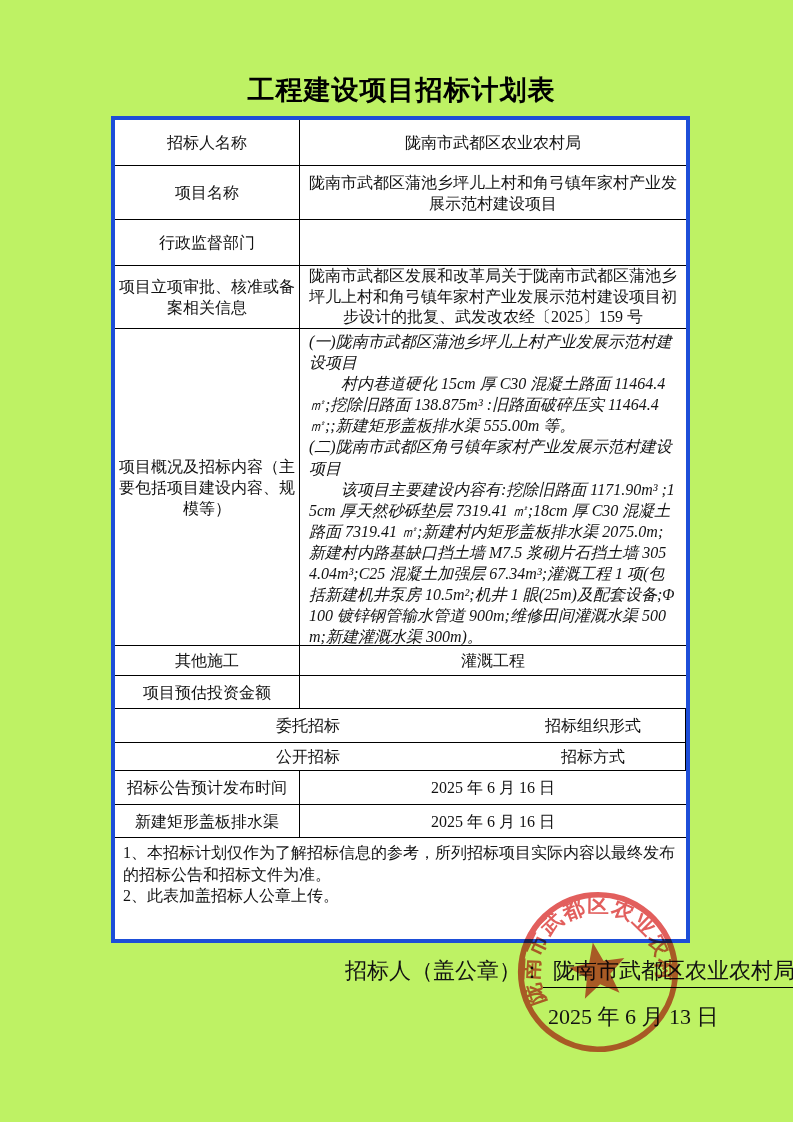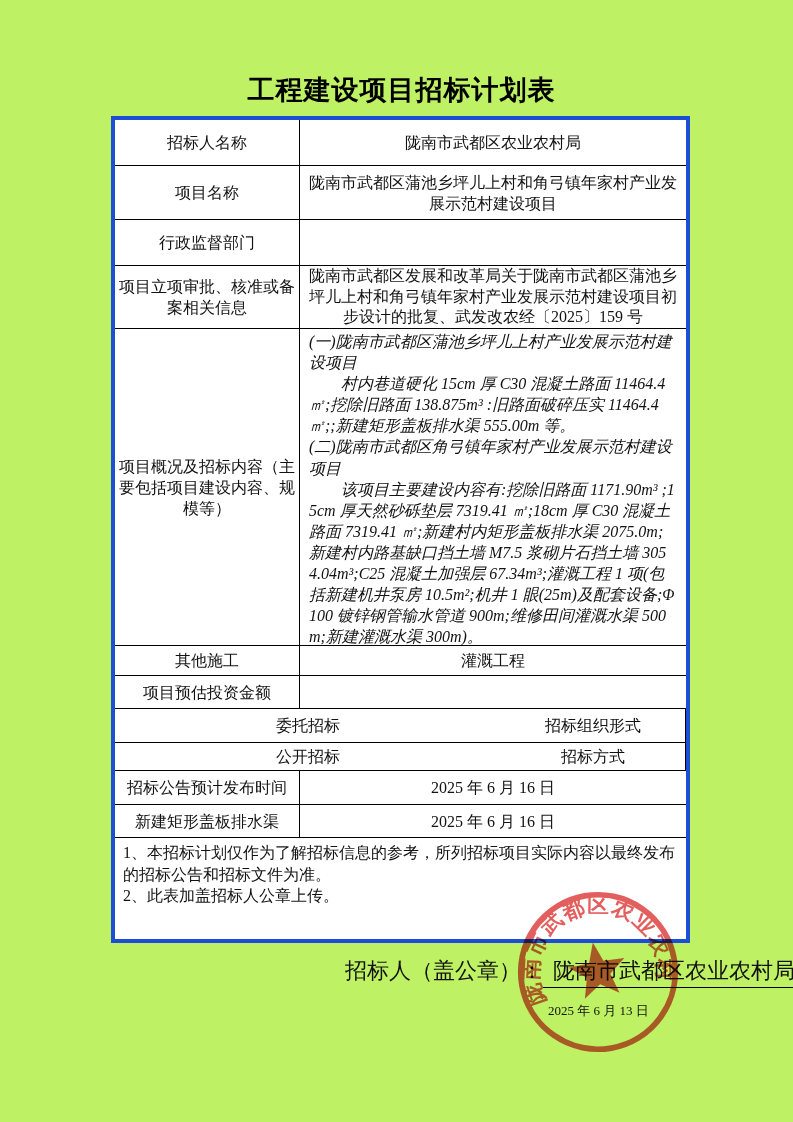--- a/index.html
+++ b/index.html
@@ -88,21 +88,21 @@
     white-space: nowrap;
   }
   .sign-name {
     display: inline-block;
     border-bottom: 1.5px solid #000000;
     padding: 0 12px 1px 10px;
   }
   .date-line {
     position: absolute;
     left: 548px; top: 1002px;
-    font-size: 13px;
+    font-size: 22px;
     white-space: nowrap;
   }
   .seal {
     position: absolute;
     left: 515px; top: 889px;
     width: 166px; height: 166px;
     color: #dc3e3c;
     opacity: 0.83;
     mix-blend-mode: multiply;
     pointer-events: none;

